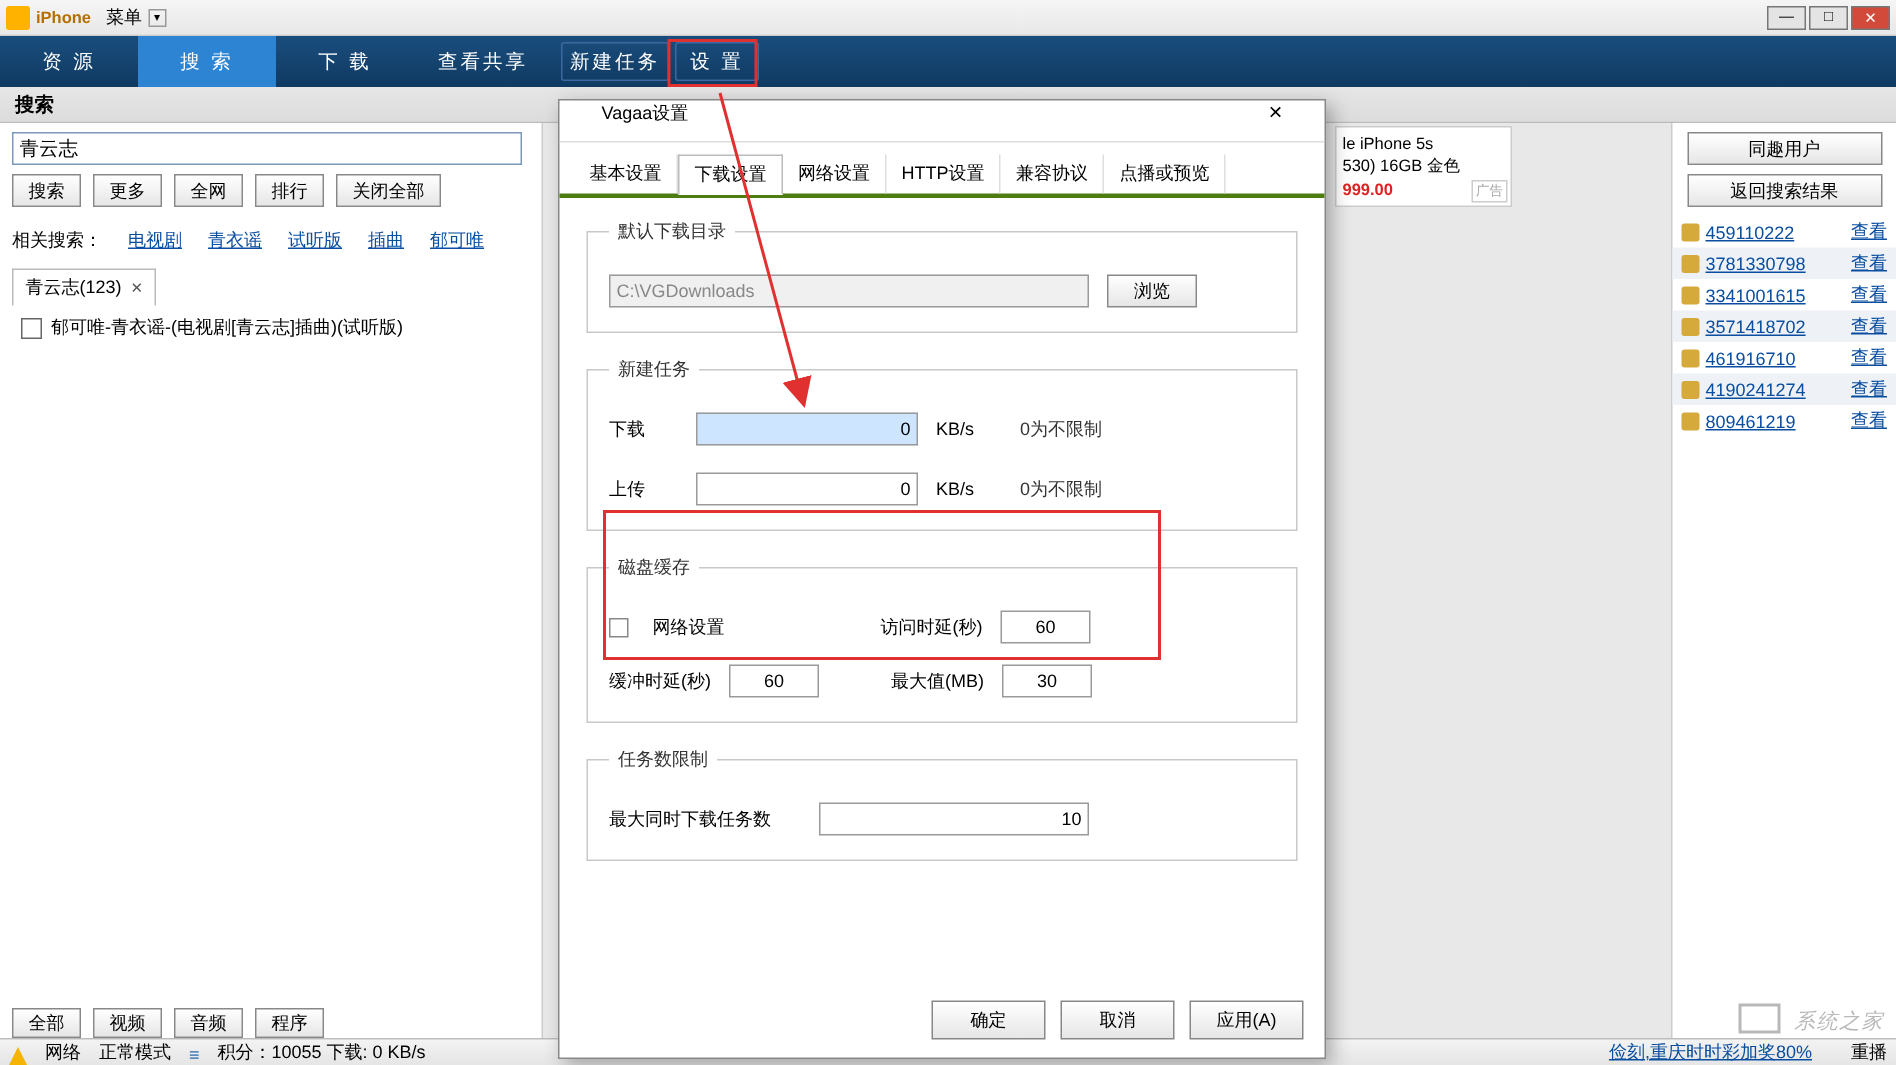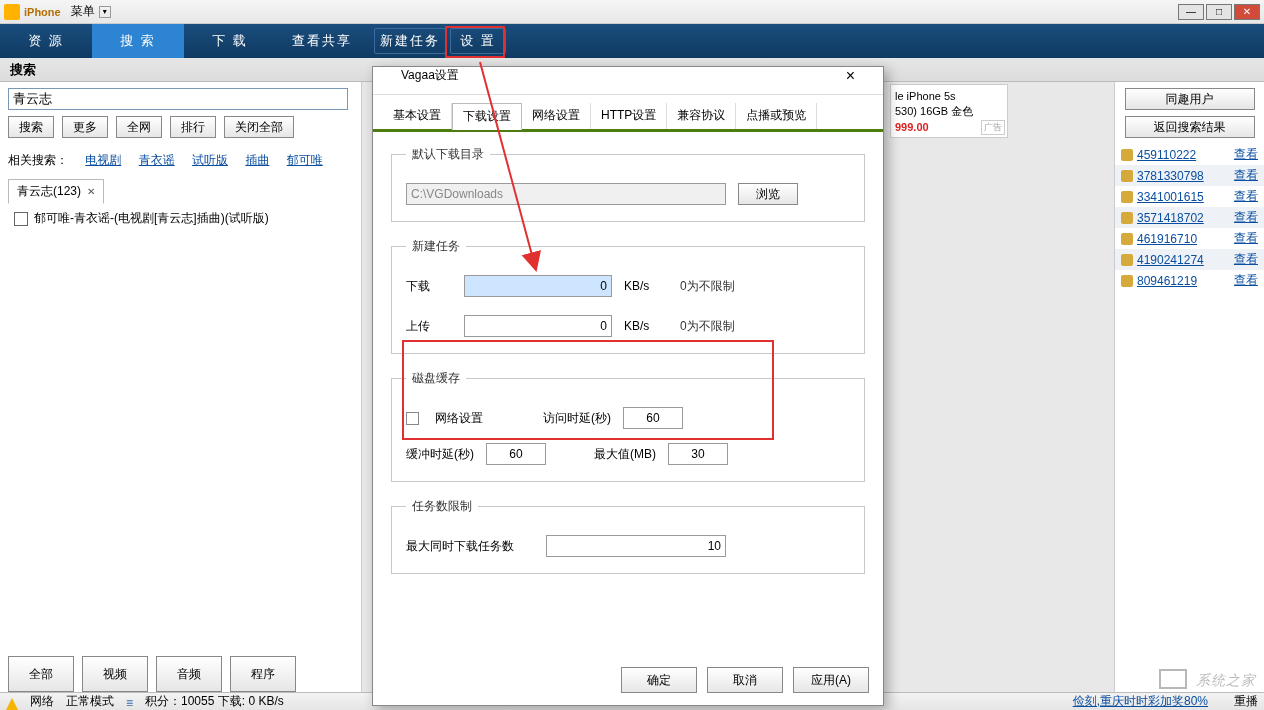--- a/index.html
+++ b/index.html
@@ -48,21 +48,21 @@
 .right .topbtn { margin: 6px auto; display: block; width: 130px; }
 .userlist { margin-top: 4px; }
 .userlist .urow { display: flex; align-items: center; padding: 2px 6px; gap: 4px; }
 .userlist .urow.alt { background: #eef2f7; }
 .userlist .urow .uico { width: 12px; height: 12px; background: #d6a93b; border-radius: 2px; }
 .userlist .urow a.uid { color: #0a4ea0; text-decoration: underline; flex: 1; font-size: 12px; cursor: pointer; }
 .userlist .urow a.view { color: #0a4ea0; text-decoration: underline; font-size: 12px; cursor: pointer; }
 
 
 .footbtns { position: absolute; bottom: 18px; left: 8px; display: flex; gap: 8px; }
-.footbtns button { height: 36px; border: 1px solid #888; background: linear-gradient(#fff,#e6e6e6); padding: 0 20px; font-size: 12px; cursor: pointer; }
+.footbtns button { height: 20px; border: 1px solid #888; background: linear-gradient(#fff,#e6e6e6); padding: 0 10px; font-size: 12px; cursor: pointer; }
 
 
 .status { position: absolute; bottom: 0; left: 0; right: 0; height: 18px; background: linear-gradient(#f3f3f3,#e5e5e5); border-top: 1px solid #bbb; display: flex; align-items: flex-end; padding: 0 6px; font-size: 12px; gap: 12px; }
 .status .warn { width: 12px; height: 12px; background: #f4b400; clip-path: polygon(50% 0,100% 100%,0 100%); }
 .status .ticker { margin-left: auto; color: #0a4ea0; text-decoration: underline; }
 .status .reset { margin-left: 14px; }
 
 
 .ad { position: absolute; right: 256px; top: 84px; width: 118px; height: 54px; border: 1px solid #ccc; background: #fff; font-size: 11px; padding: 4px; line-height: 1.4; }
 .ad .price { color: #d22; font-weight: bold; }
@@ -263,21 +263,21 @@
         <span class="kb">KB/s</span>
         <span class="note">0为不限制</span>
       </div>
     </fieldset>
 
     <fieldset>
       <legend>磁盘缓存</legend>
       <div class="frow">
         <span class="checkbox"></span>
         <span>网络设置</span>
-        <span style="margin-left:48px">访问时延(秒)</span>
+        <span style="margin-left:92px">访问时延(秒)</span>
         <input class="txt sm" value="60" style="">
       </div>
       <div class="frow" style="margin-top:14px">
         <span>缓冲时延(秒)</span>
         <input class="txt sm" value="60" style="">
         <span style="margin-left:36px">最大值(MB)</span>
         <input class="txt sm" value="30" style="">
       </div>
     </fieldset>
 

